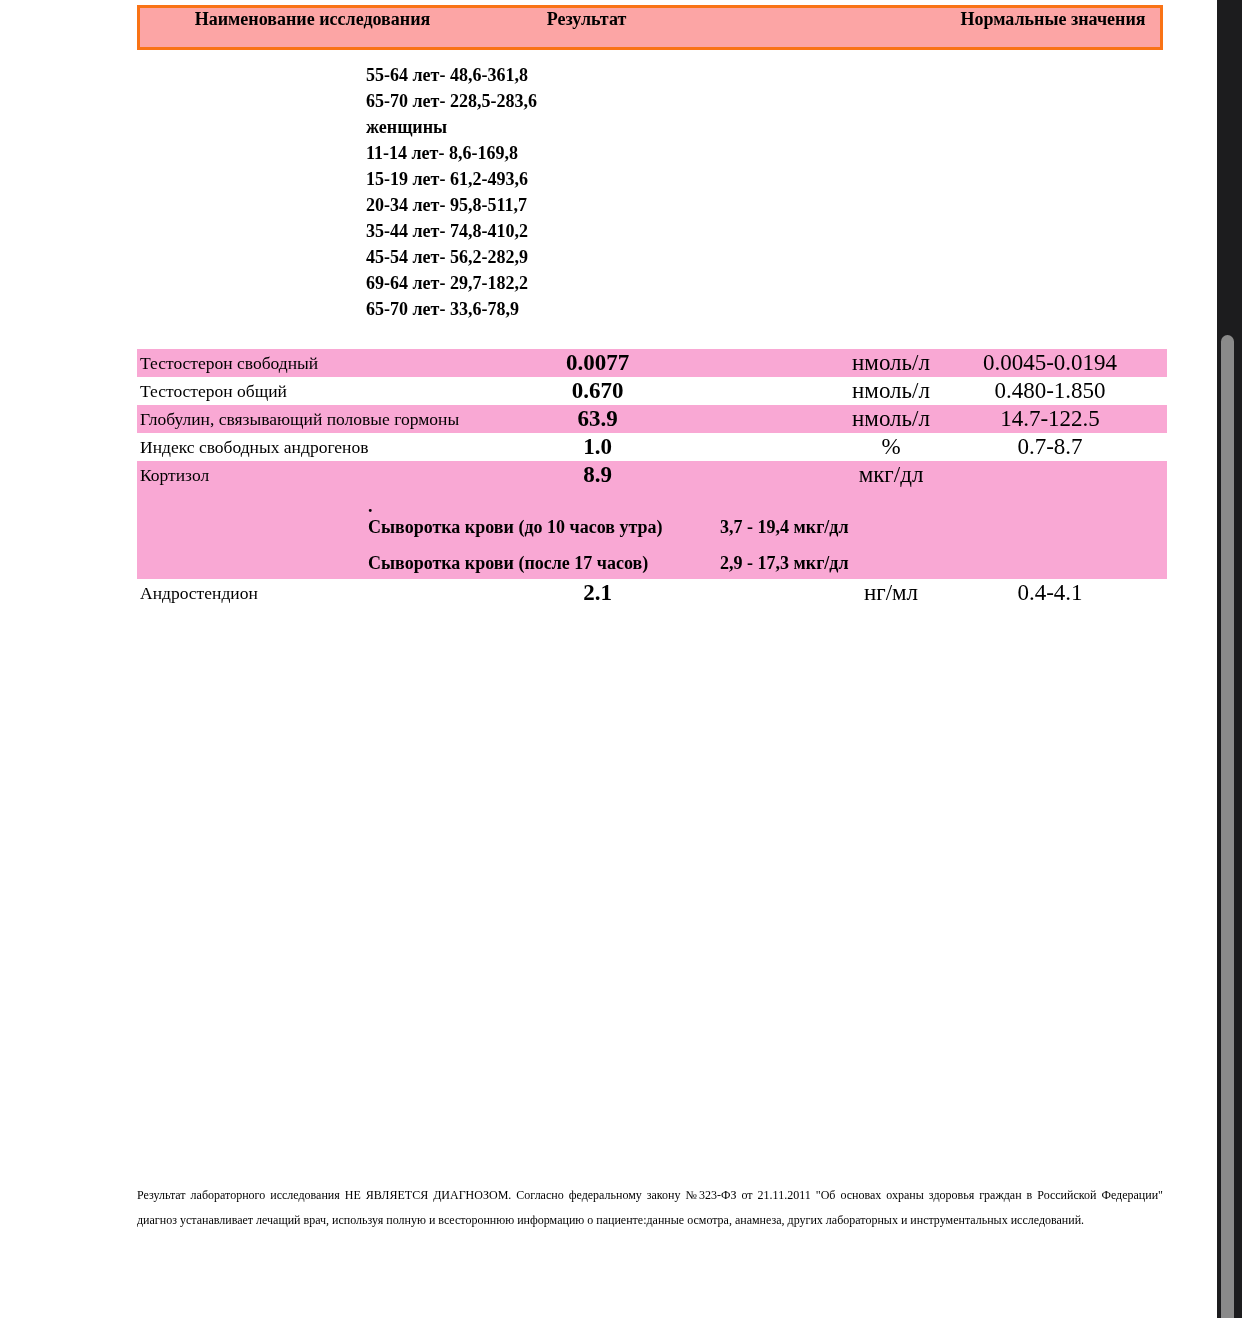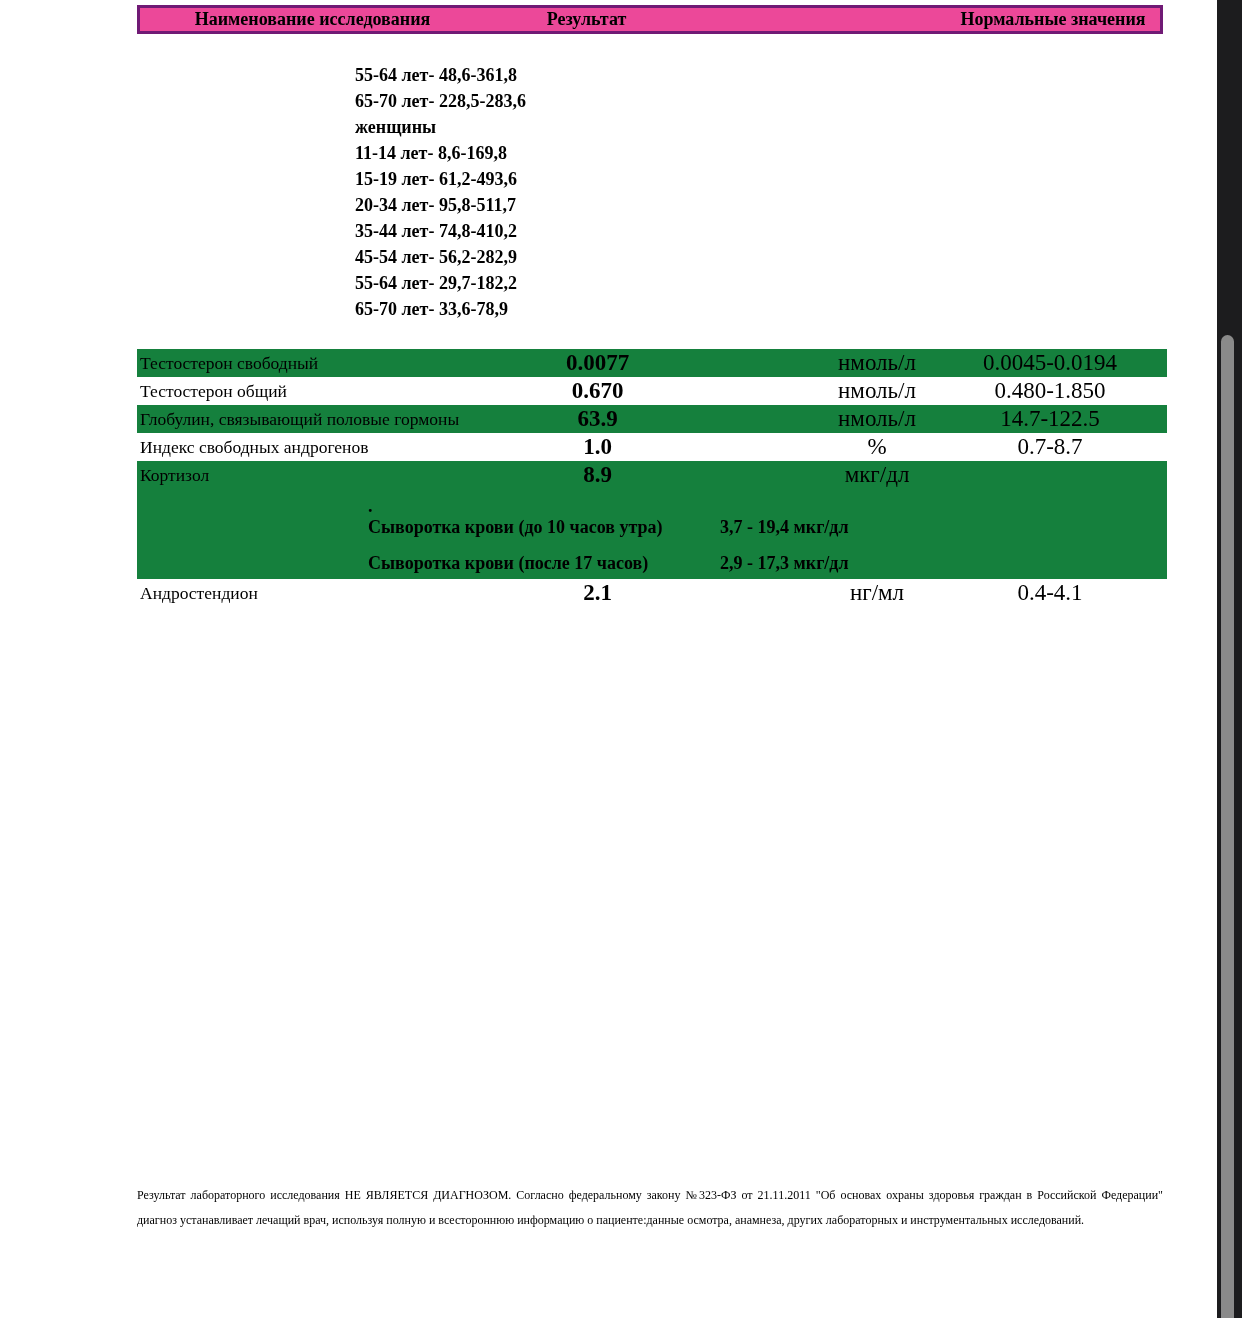--- a/index.html
+++ b/index.html
@@ -3,42 +3,42 @@
 <meta charset="utf-8">
 <style>
   * { margin:0; padding:0; box-sizing:border-box; }
   html,body { width:1242px; height:1318px; background:#ffffff; overflow:hidden; }
   body { font-family:"Liberation Serif", serif; color:#000; position:relative; }
 
   .doc { position:absolute; left:137px; top:0; width:1030px; }
 
   
   .table-header {
-    position:absolute; top:5px; left:0; width:1026px; height:29px;
-    background:#ec4899; border:3px solid #701a75;
+    position:absolute; top:5px; left:0; width:1026px; height:45px;
+    background:#fca5a5; border:3px solid #f97316;
   }
   .table-header .hcell { position:absolute; top:0; height:23px; line-height:23px;
     font-weight:bold; font-size:18px; text-align:center; white-space:nowrap; }
   .h-name   { left:0;    width:345px; }
   .h-result { left:329px; width:235px; }
   .h-units  { left:578px; width:324px; }
   .h-normal { left:798px; width:230px; }
 
   
-  .ref-block { position:absolute; top:62px; left:218px; width:560px; }
+  .ref-block { position:absolute; top:62px; left:229px; width:560px; }
   .ref-line { font-weight:bold; font-size:18px; line-height:26px; white-space:nowrap; }
 
   
   .rows { position:absolute; top:349px; left:0; width:1030px; }
   .row { position:relative; padding:3px 0; min-height:27px; }
-  .row.shade { background:#15803d; }
+  .row.shade { background:#f9a8d4; }
   .c-name { margin-left:3px; width:340px; font-size:17.5px; line-height:22px; }
   .c-result, .c-units, .c-normal { position:absolute; top:3px; font-size:23px; line-height:22px; text-align:center; white-space:nowrap; }
   .c-result { left:343px; width:235px; font-weight:bold; }
-  .c-units  { left:578px; width:324px; }
+  .c-units  { left:592px; width:324px; }
   .c-normal { left:798px; width:230px; }
 
   
   .dot-line { margin:12px 0 0 231px; font-weight:bold; font-size:18px; line-height:16px; }
   .serum-line { display:flex; margin-left:231px; font-weight:bold; font-size:18px; line-height:26px; white-space:nowrap; }
   .serum-label { width:352px; }
   .serum-line.first { }
   .serum-line.second { margin-top:10px; }
 
   
@@ -70,21 +70,21 @@
 
   <div class="ref-block">
     <div class="ref-line">55-64 лет- 48,6-361,8</div>
     <div class="ref-line">65-70 лет- 228,5-283,6</div>
     <div class="ref-line">женщины</div>
     <div class="ref-line">11-14 лет- 8,6-169,8</div>
     <div class="ref-line">15-19 лет- 61,2-493,6</div>
     <div class="ref-line">20-34 лет- 95,8-511,7</div>
     <div class="ref-line">35-44 лет- 74,8-410,2</div>
     <div class="ref-line">45-54 лет- 56,2-282,9</div>
-    <div class="ref-line">55-64 лет- 29,7-182,2</div>
+    <div class="ref-line">69-64 лет- 29,7-182,2</div>
     <div class="ref-line">65-70 лет- 33,6-78,9</div>
   </div>
 
   <div class="rows">
 
     <div class="row shade">
       <div class="c-name">Тестостерон свободный</div>
       <div class="c-result">0.0077</div>
       <div class="c-units">нмоль/л</div>
       <div class="c-normal">0.0045-0.0194</div>

